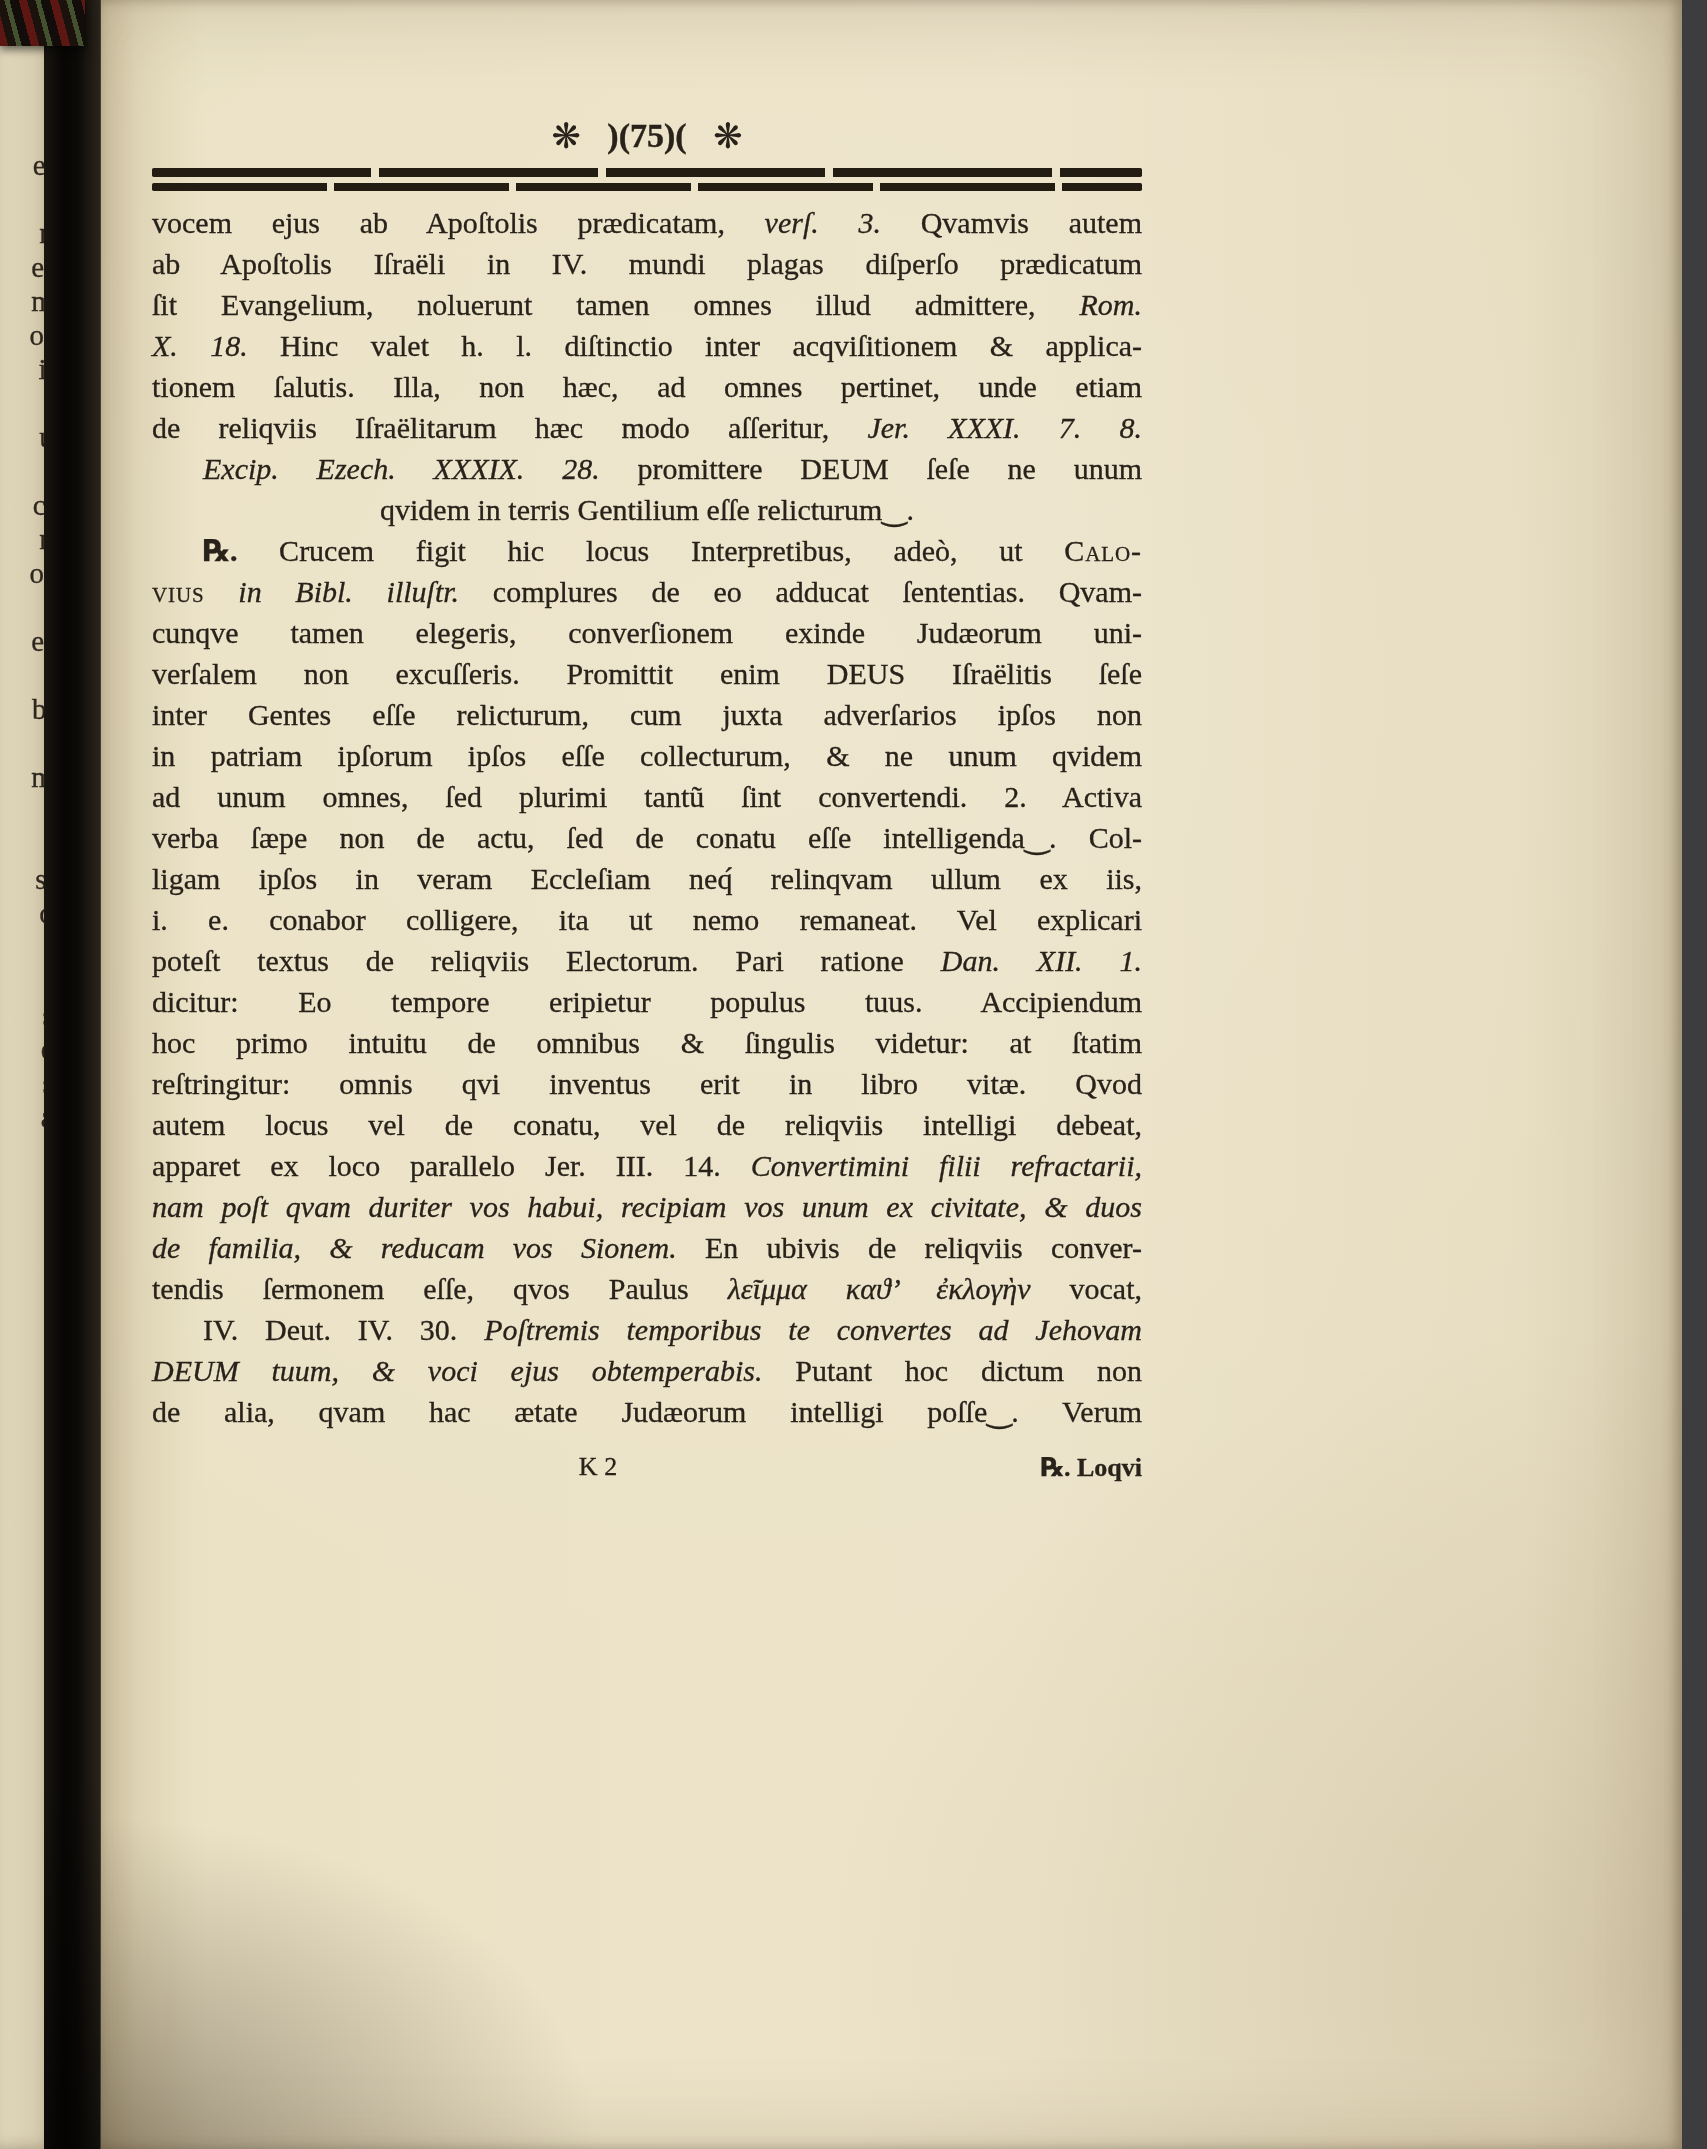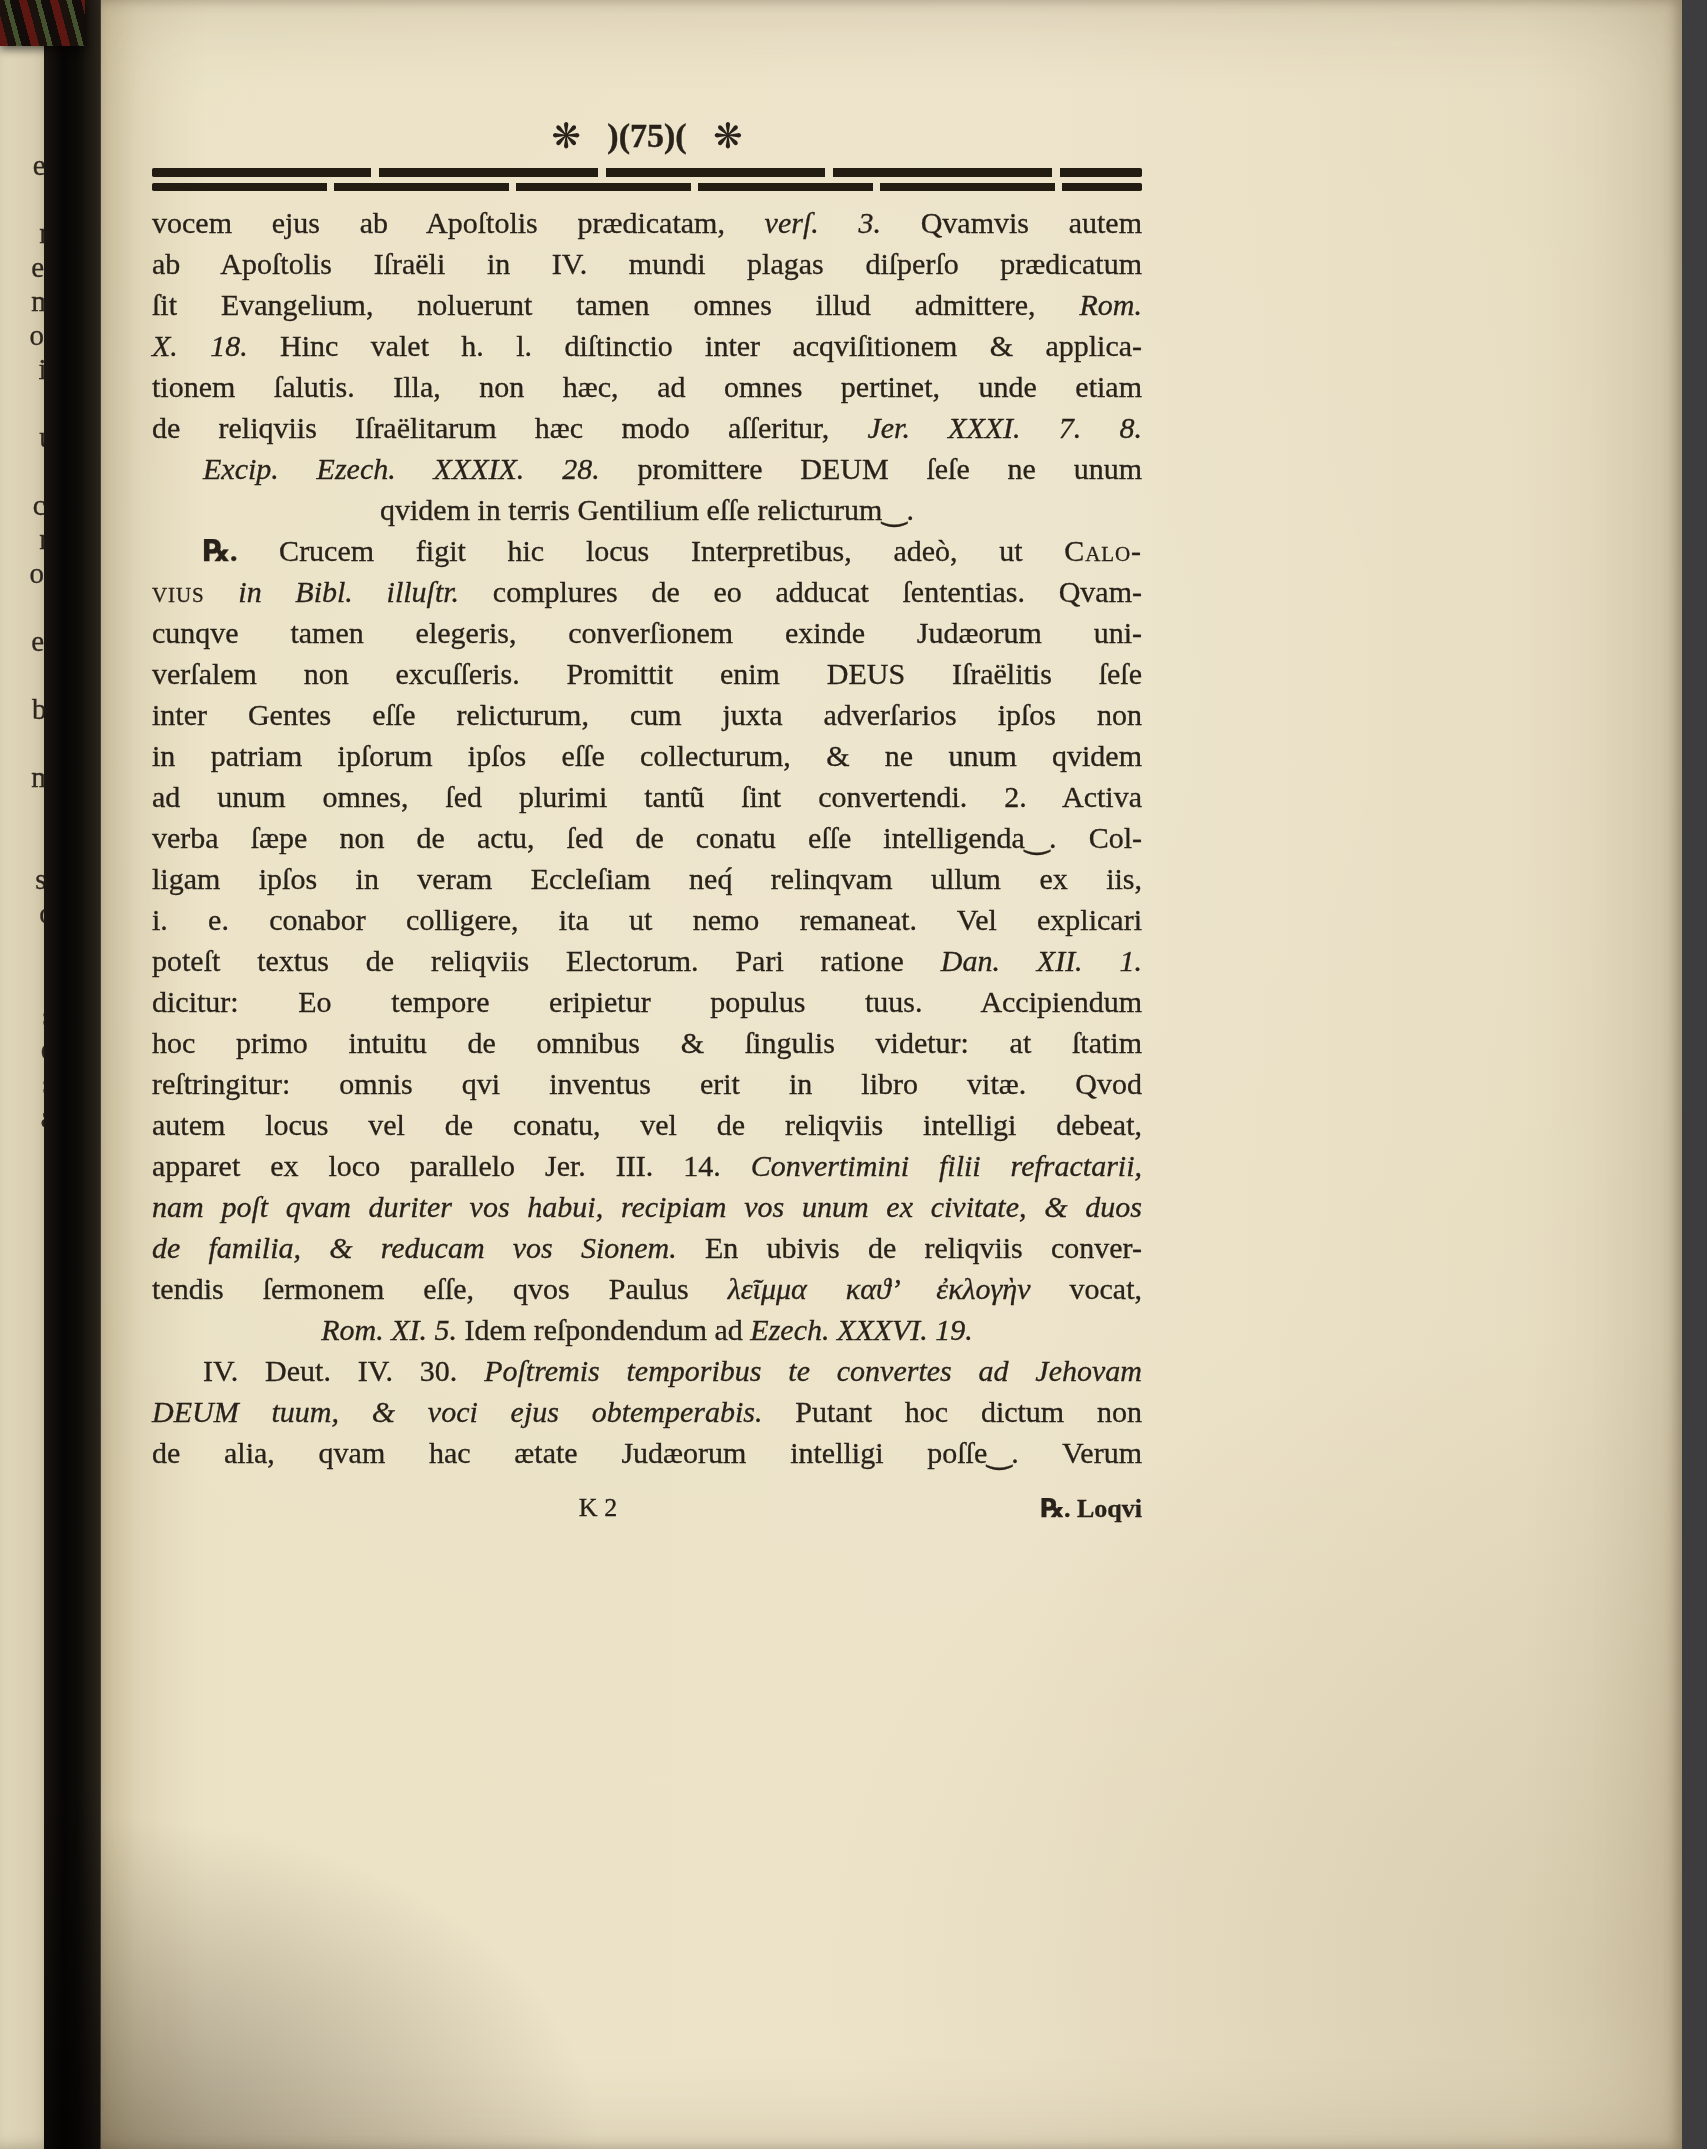--- a/index.html
+++ b/index.html
@@ -159,21 +159,20 @@
           <div class="line justify"><span class="seg-r">i. e. conabor colligere, ita ut nemo remaneat. Vel explicari</span></div>
           <div class="line justify"><span class="seg-r">poteſt textus de reliqviis Electorum. Pari ratione </span><span class="seg-i">Dan. XII. 1.</span></div>
           <div class="line justify"><span class="seg-r">dicitur: Eo tempore eripietur populus tuus. Accipiendum</span></div>
           <div class="line justify"><span class="seg-r">hoc primo intuitu de omnibus &amp; ſingulis videtur: at ſtatim</span></div>
           <div class="line justify"><span class="seg-r">reſtringitur: omnis qvi inventus erit in libro vitæ. Qvod</span></div>
           <div class="line justify"><span class="seg-r">autem locus vel de conatu, vel de reliqviis intelligi debeat,</span></div>
           <div class="line justify"><span class="seg-r">apparet ex loco parallelo Jer. III. 14. </span><span class="seg-i">Convertimini filii refractarii,</span></div>
           <div class="line justify"><span class="seg-i">nam poſt qvam duriter vos habui, recipiam vos unum ex civitate, &amp; duos</span></div>
           <div class="line justify"><span class="seg-i">de familia, &amp; reducam vos Sionem.</span><span class="seg-r"> En ubivis de reliqviis conver-</span></div>
           <div class="line justify"><span class="seg-r">tendis ſermonem eſſe, qvos Paulus </span><span class="seg-g">λεῖμμα καϑ’ ἐκλογὴν</span><span class="seg-r"> vocat,</span></div>
-          <div class="line"><span class="seg-i">Rom. XI. 5.</span><span class="seg-r"> Idem reſpondendum ad </span><span class="seg-i">Ezech. XXXVI. 19.</span></div>
           <div class="line justify indent"><span class="seg-r">IV. Deut. IV. 30. </span><span class="seg-i">Poſtremis temporibus te convertes ad Jehovam</span></div>
           <div class="line justify"><span class="seg-i">DEUM tuum, &amp; voci ejus obtemperabis.</span><span class="seg-r"> Putant hoc dictum non</span></div>
           <div class="line justify"><span class="seg-r">de alia, qvam hac ætate Judæorum intelligi poſſe‿. Verum</span></div>
         </div>
 
       <div class="page-footer">
         <span class="signature">K 2</span>
         <span class="catchword">℞. Loqvi</span>
       </div>
 

